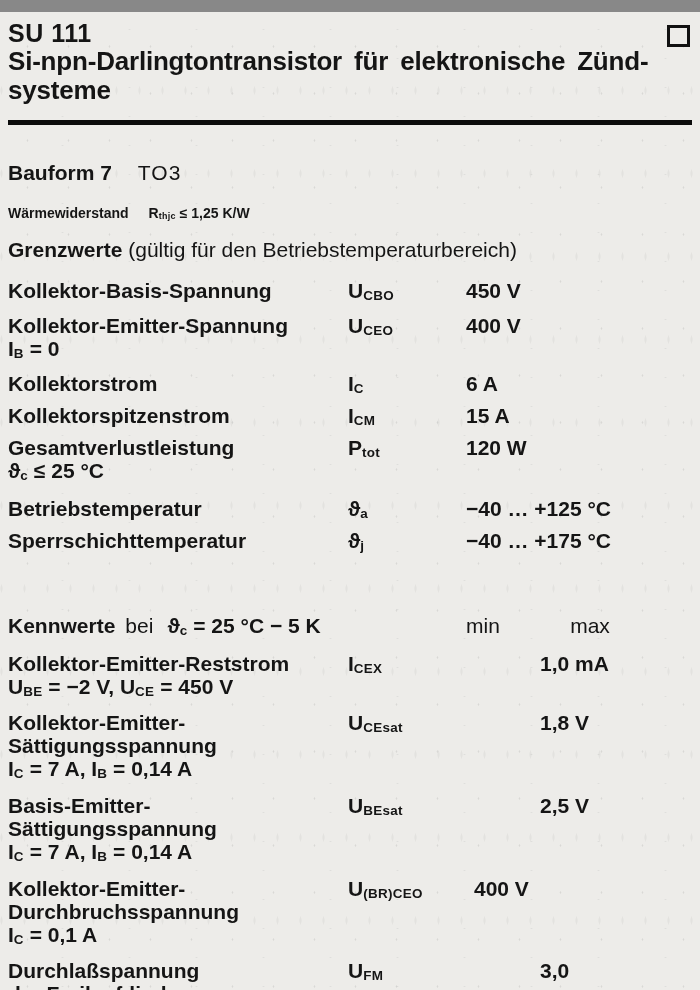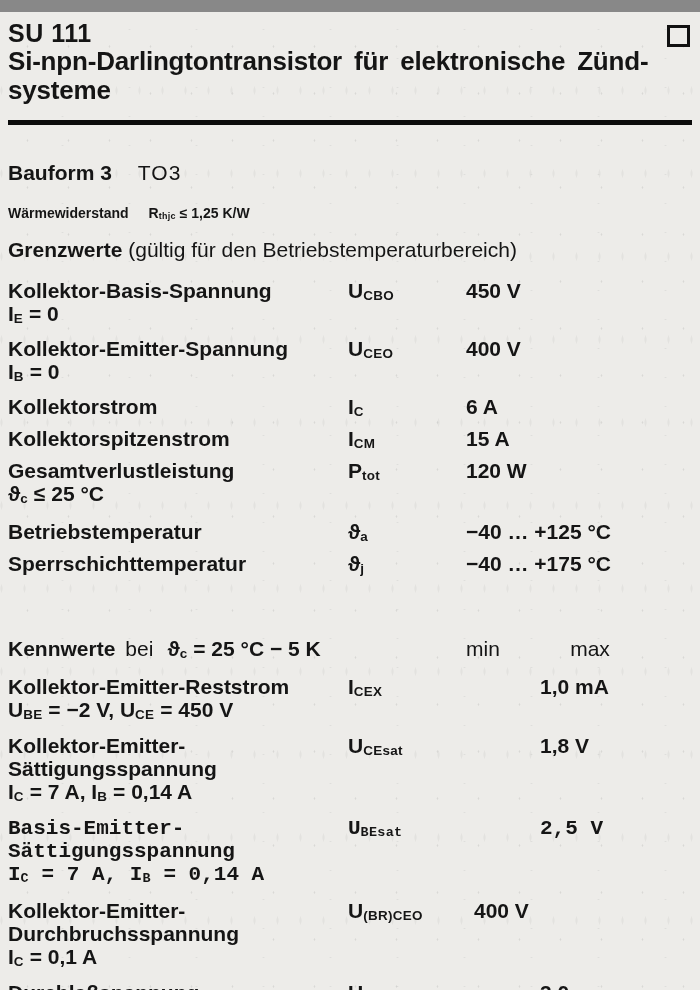--- a/index.html
+++ b/index.html
@@ -51,57 +51,56 @@
   .grenzwerte .g-row:nth-of-type(7){ margin-top:4px; }
 
   .kw-head { margin-top:58px; display:grid; grid-template-columns:448px 74px 1fr; font-size:21px; line-height:24px; }
   .kw-head .kw-bei { font-weight:400; margin-left:10px; }
   .kw-head .kw-segs { margin-left:14px; }
   .kw-head .col-min { font-weight:400; padding-left:10px; }
   .kw-head .col-max { font-weight:400; text-align:center; padding-right:38px; }
 
   .kennwerte .k-row:nth-of-type(2){ margin-top:9px; }
   .kennwerte .k-row:nth-of-type(3){ margin-top:8px; }
-  .kennwerte .k-row:nth-of-type(4){ margin-top:9px;font-family:Liberation Mono, monospace; }
+  .kennwerte .k-row:nth-of-type(4){ margin-top:9px; }
   .kennwerte .k-row:nth-of-type(5){ margin-top:9px; }
   .kennwerte .k-row:nth-of-type(6){ margin-top:8px; }
 
   .sub { font-size:.64em; vertical-align:-.14em; letter-spacing:.3px; }
 </style>
 </head>
 <body>
 
 <div class="page">
 
   <div class="corner-square"></div>
 
   <div class="part-number">SU 111</div>
   <div class="subtitle">Si-npn-Darlingtontransistor für elektronische Zünd-
 systeme</div>
 
   <div class="rule"></div>
 
   <div class="bauform">
-    <span>Bauform 3</span><span class="pkg">TO3</span>
+    <span>Bauform 7</span><span class="pkg">TO3</span>
   </div>
 
   <div class="thermal">
     <span>Wärmewiderstand</span><span class="segs">R<span class="sub">thjc</span> ≤  1,25 K/W</span>
   </div>
 
   <div class="section-head">
     <span>Grenzwerte</span>
     <span class="note">(gültig für den Betriebstemperaturbereich)</span>
   </div>
 
   <div class="grenzwerte">
     <div class="g-row">
       <div class="c-name">
           <span class="nm">Kollektor-Basis-Spannung</span>
-          <span class="cond">I<span class="sub">E</span> = 0</span>
         </div>
       <div class="c-sym">U<span class="sub">CBO</span></div>
       <div class="c-val">450 V</div>
     </div>
     <div class="g-row">
       <div class="c-name">
           <span class="nm">Kollektor-Emitter-Spannung</span>
           <span class="cond">I<span class="sub">B</span> = 0</span>
         </div>
       <div class="c-sym">U<span class="sub">CEO</span></div>

